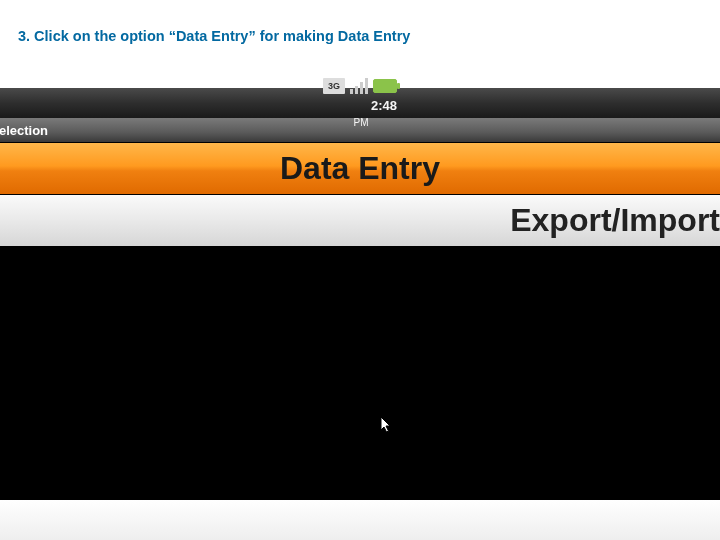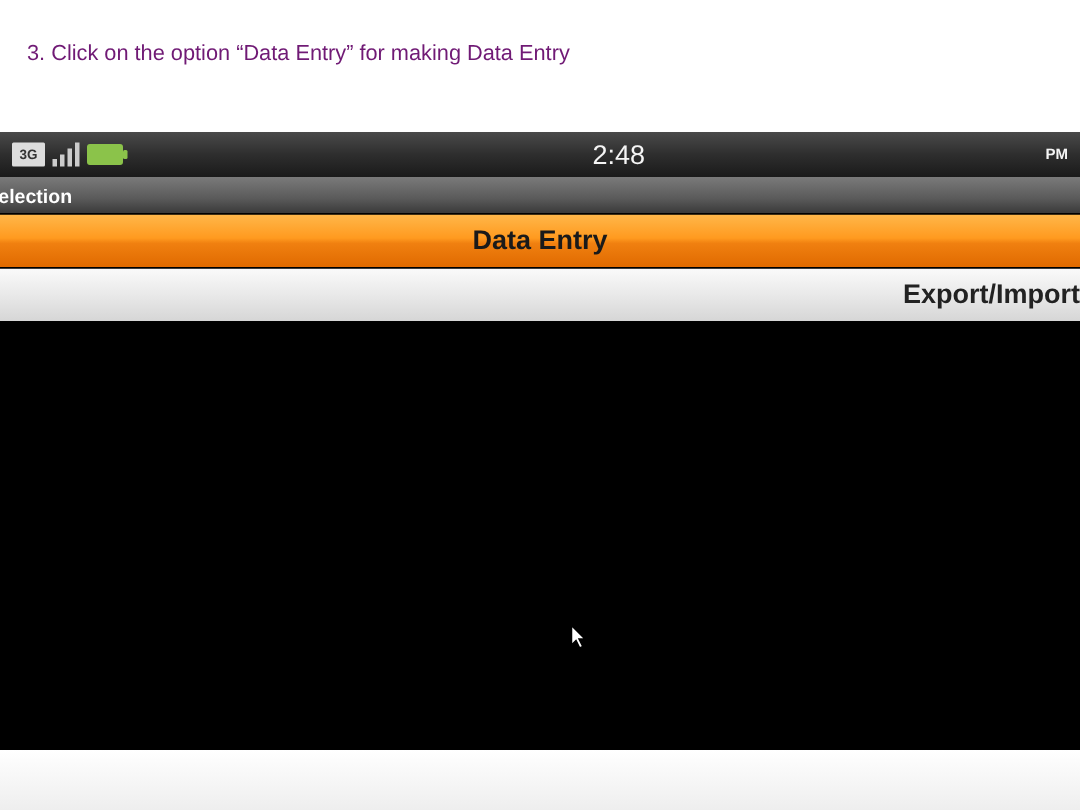--- a/index.html
+++ b/index.html
@@ -3,43 +3,44 @@
 <meta charset="utf-8">
 <style>
   * { margin: 0; padding: 0; box-sizing: border-box; }
   html, body { width: 720px; height: 540px; font-family: Arial, Helvetica, sans-serif; background: #fff; overflow: hidden; }
 
   .page { width: 720px; height: 540px; position: relative; background: #fff; }
 
   .instruction {
     padding: 28px 18px 12px 18px;
     font-size: 14.5px;
-    font-weight: normal;
-    color: #701a75;
+    font-weight: bold;
+    color: #0369a1;
   }
 
   .phone-area {
     position: absolute;
     top: 88px;
     left: 0;
     right: 0;
     bottom: 40px;
     background: #000;
   }
 
   
   .status-bar {
     height: 30px;
     background: linear-gradient(to bottom, #4a4a4a 0%, #2e2e2e 50%, #1a1a1a 100%);
     display: flex;
     align-items: center;
-    justify-content: space-between;
+    justify-content: center;
     padding: 0 8px;
     gap: 4px;
     color: #eee;
+    flex-direction: column;
   }
   .status-icons { display: flex; align-items: center; gap: 5px; }
   .icon-3g {
     width: 22px; height: 16px;
     background: #ddd;
     display: flex; align-items: center; justify-content: center;
     font-size: 9px; font-weight: bold; color: #333;
     border-radius: 1px;
     position: relative;
   }
@@ -56,46 +57,46 @@
   .icon-battery {
     width: 24px; height: 14px;
     border: 1px solid #8bc34a;
     background: #8bc34a;
     border-radius: 2px;
     position: relative;
   }
   .icon-battery::after{
     content:""; position:absolute; right:-4px; top:3px; width:3px; height:6px; background:#8bc34a; border-radius:1px;
   }
-  .status-time { font-size: 18px; font-weight: normal; color: #f5f5f5; padding-left: 48px; }
-  .status-ampm { font-size: 10px; margin-left: 2px; color: #f5f5f5; font-weight: bold; }
+  .status-time { font-size: 13px; font-weight: bold; color: #f5f5f5; padding-left: 48px; }
+  .status-ampm { font-size: 10px; margin-left: 2px; color: #f5f5f5; }
 
   
   .title-bar {
     height: 24px;
     background: linear-gradient(to bottom, #7a7a7a 0%, #5a5a5a 60%, #3a3a3a 100%);
     color: #fff;
     font-size: 13px;
     font-weight: bold;
     display: flex;
     align-items: center;
     padding-left: 0;
     overflow: hidden;
     white-space: nowrap;
     text-indent: -30px; 
   }
 
   .options { display: flex; flex-direction: column; }
 
   .option {
-    height: 36px;
+    height: 52px;
     display: flex;
     align-items: center;
     justify-content: center;
-    font-size: 18px;
+    font-size: 32px;
     font-weight: 800;
     border-top: 1px solid #000;
     cursor: pointer;
   }
   .option.primary {
     background: linear-gradient(to bottom, #ffb74a 0%, #ff9a1f 45%, #f08010 55%, #e06a00 100%);
     color: #1a1a1a;
   }
   .option.disabled {
     background: linear-gradient(to bottom, #6a6a6a 0%, #5c5c5c 50%, #4a4a4a 100%);

